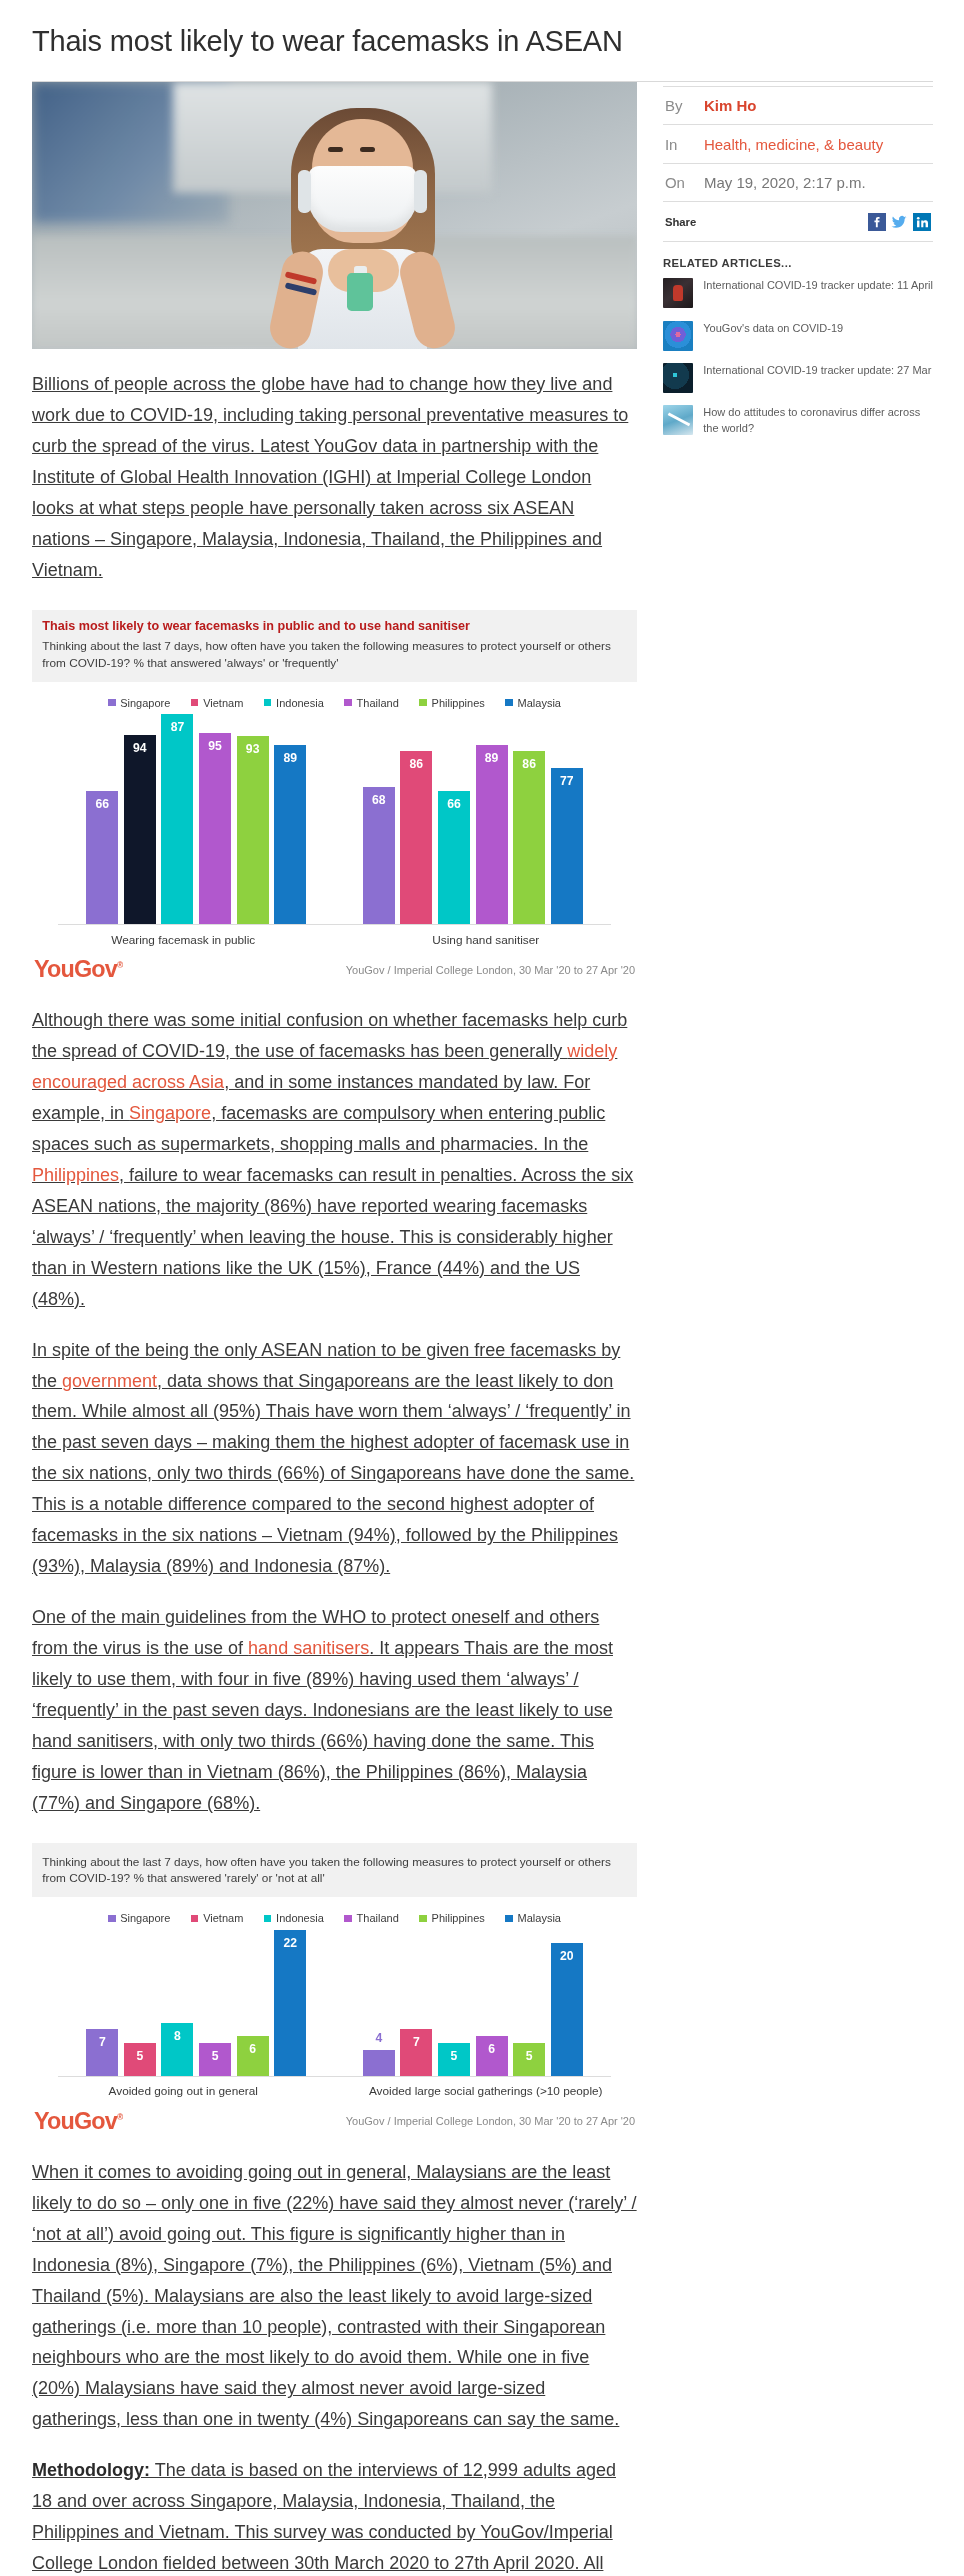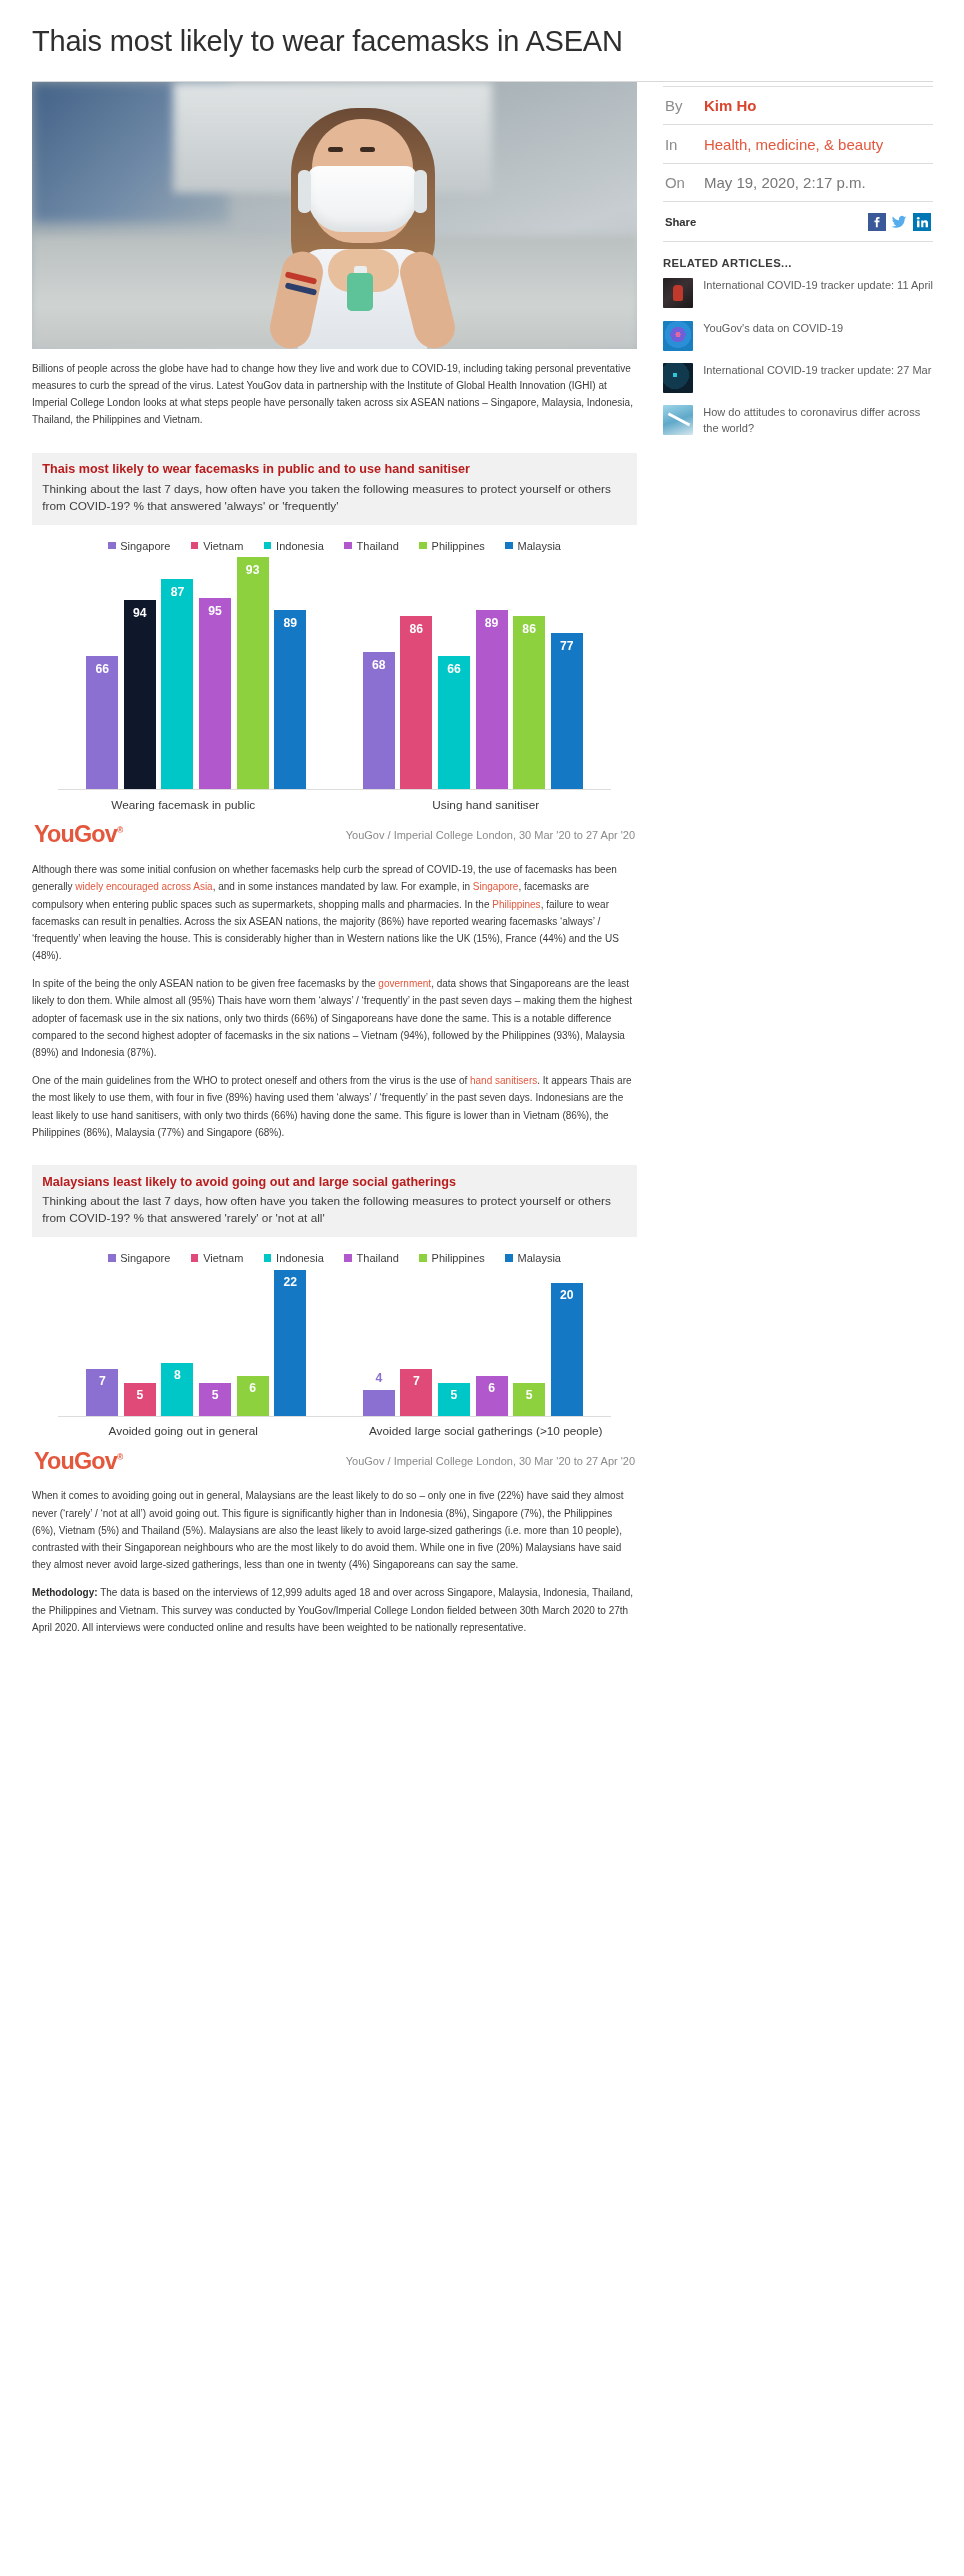--- a/index.html
+++ b/index.html
@@ -111,22 +111,22 @@
   .hero .band1{ top:167px; }
   .hero .band2{ top:178px; background:#2c3e6b; }
 
   .caption {
     font-size: 11.7px; line-height:1.55; color:#555; font-style: italic;
     padding: 11.3px 0 0 0; max-width:600px;
   }
 
   
   .body-p {
-    font-size: 10px; line-height: 1.72; color: #3a3a3a;
-    margin: 11px 0 0 0; max-width: 605px;
+    font-size: 18px; line-height: 1.72; color: #3a3a3a;
+    margin: 20px 0 0 0; max-width: 605px; text-decoration: underline;
   }
   .body-p a, .lnk { color:#e4573d; text-decoration:none; }
   .bold { font-weight:700; color:#2b2b2b; }
 
   
   .meta-row {
     display:flex; align-items:center;
     border-top:0.9px solid #dddddd;
     padding: 10.3px 1.9px 10.3px 1.9px;
     font-size: 15px;
@@ -273,21 +273,21 @@
                   <div class="bar" style="height:210px;background:#00c7c7">
                     <span class="val">87</span>
                   </div>
                 </div>
                 <div class="bar-wrap">
                   <div class="bar" style="height:191px;background:#b158cd">
                     <span class="val">95</span>
                   </div>
                 </div>
                 <div class="bar-wrap">
-                  <div class="bar" style="height:232px;background:#8ed13f">
+                  <div class="bar" style="height:188px;background:#8ed13f">
                     <span class="val">93</span>
                   </div>
                 </div>
                 <div class="bar-wrap">
                   <div class="bar" style="height:179px;background:#1578c4">
                     <span class="val">89</span>
                   </div>
                 </div>
               </div>
               <div class="group">
@@ -342,21 +342,20 @@
       <p class="body-p">
         <span>In spite of the being the only ASEAN nation to be given free facemasks by the </span><a class="lnk" href="#">government</a><span>, data shows that Singaporeans are the least likely to don them. While almost all (95%) Thais have worn them ‘always’ / ‘frequently’ in the past seven days – making them the highest adopter of facemask use in the six nations, only two thirds (66%) of Singaporeans have done the same. This is a notable difference compared to the second highest adopter of facemasks in the six nations – Vietnam (94%), followed by the Philippines (93%), Malaysia (89%) and Indonesia (87%).</span>
       </p>
 
       <p class="body-p">
         <span>One of the main guidelines from the WHO to protect oneself and others from the virus is the use of </span><a class="lnk" href="#">hand sanitisers</a><span>. It appears Thais are the most likely to use them, with four in five (89%) having used them ‘always’ / ‘frequently’ in the past seven days. Indonesians are the least likely to use hand sanitisers, with only two thirds (66%) having done the same. This figure is lower than in Vietnam (86%), the Philippines (86%), Malaysia (77%) and Singapore (68%).</span>
       </p>
 
       <div class="chart">
         <div class="chart-head">
-          <div class="chart-title">Malaysians least likely to avoid going out and large social gatherings</div>
           <div class="chart-sub">Thinking about the last 7 days, how often have you taken the following measures to protect yourself or others  from COVID-19? % that answered 'rarely' or 'not at all'</div>
         </div>
         <div class="legend" id="legend-1">
             <span class="leg-item">
               <span class="leg-sw" style="background:#8b6fd1"></span>
               <span>Singapore</span>
             </span>
             <span class="leg-item">
               <span class="leg-sw" style="background:#e04a78"></span>
               <span>Vietnam</span>

